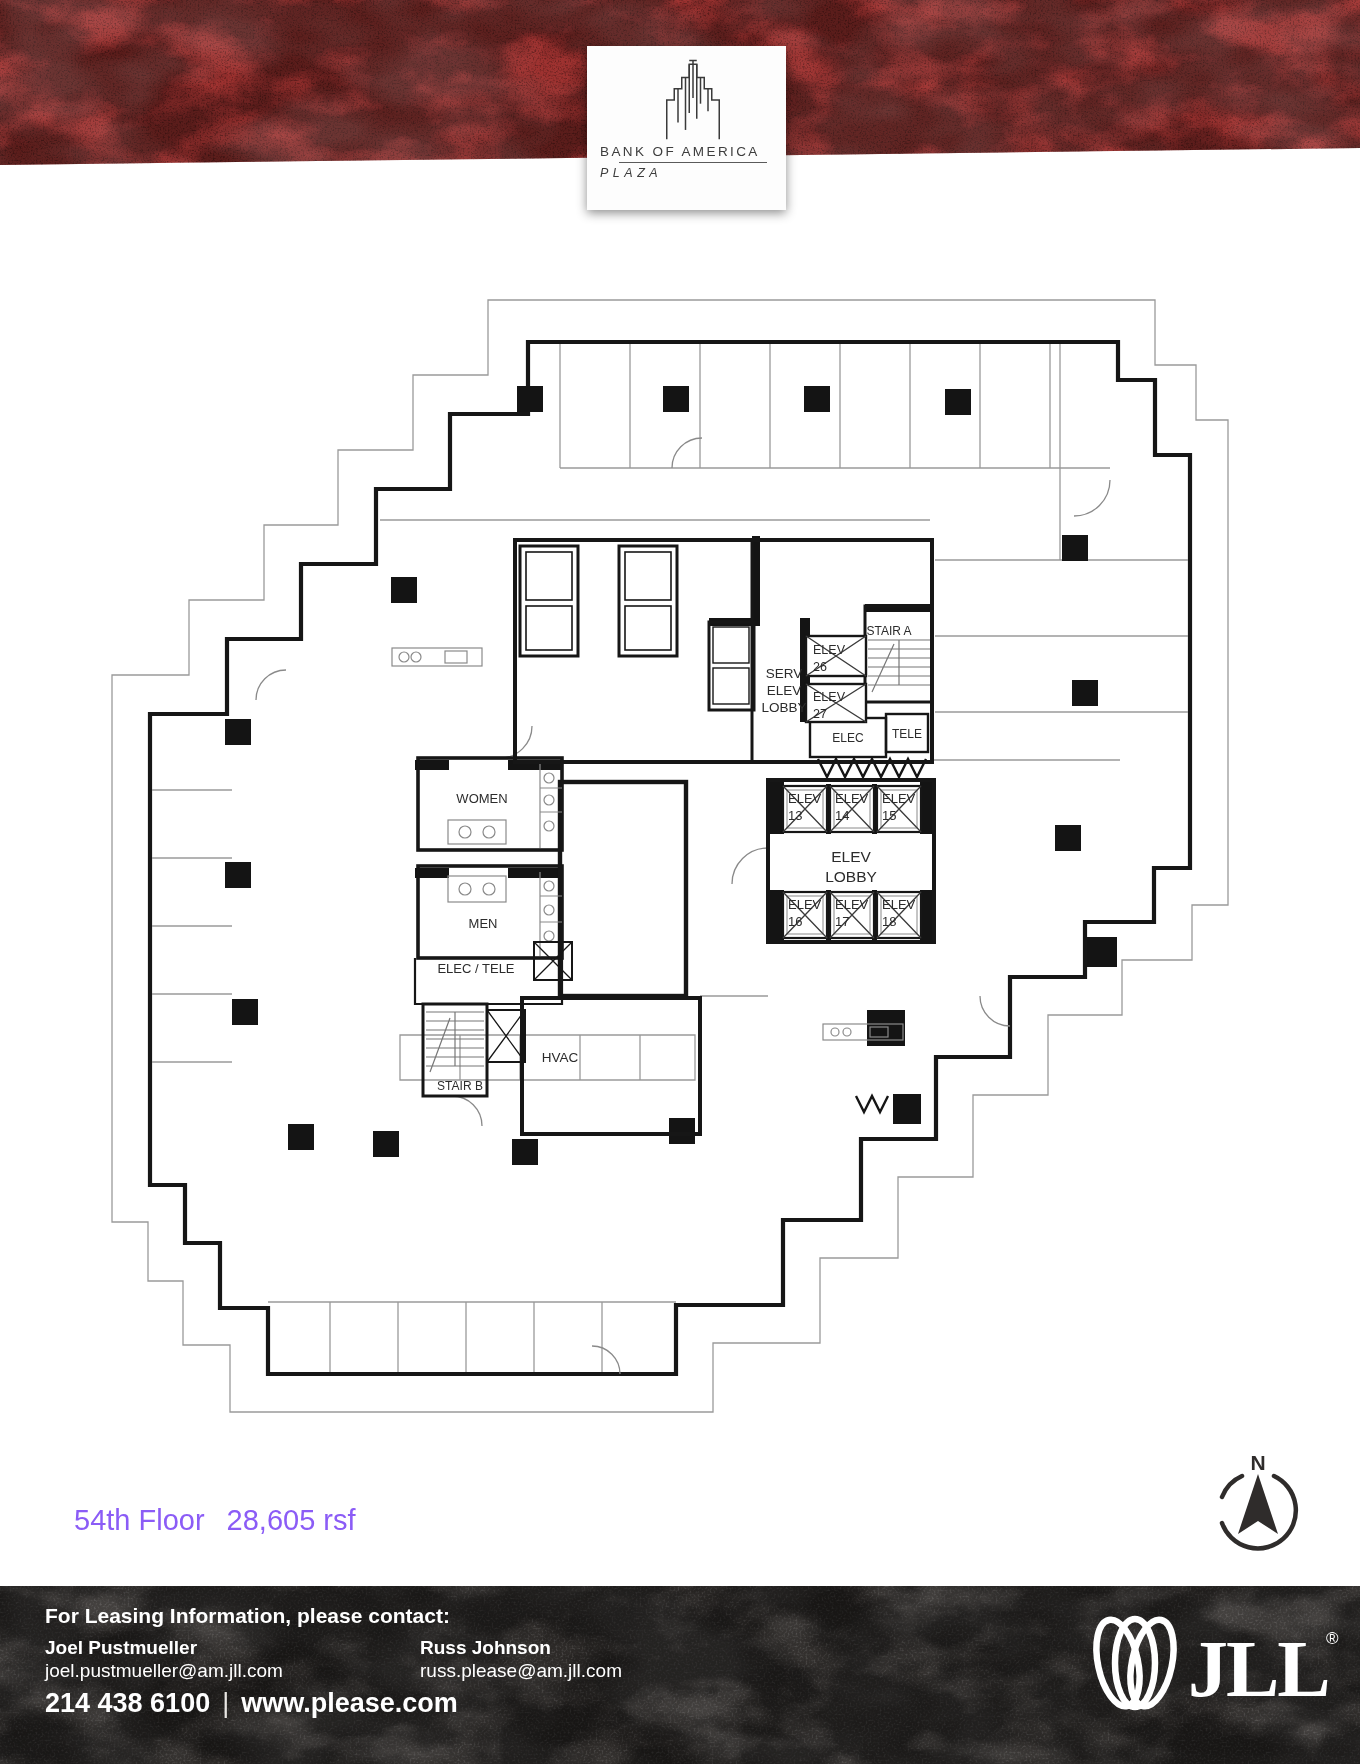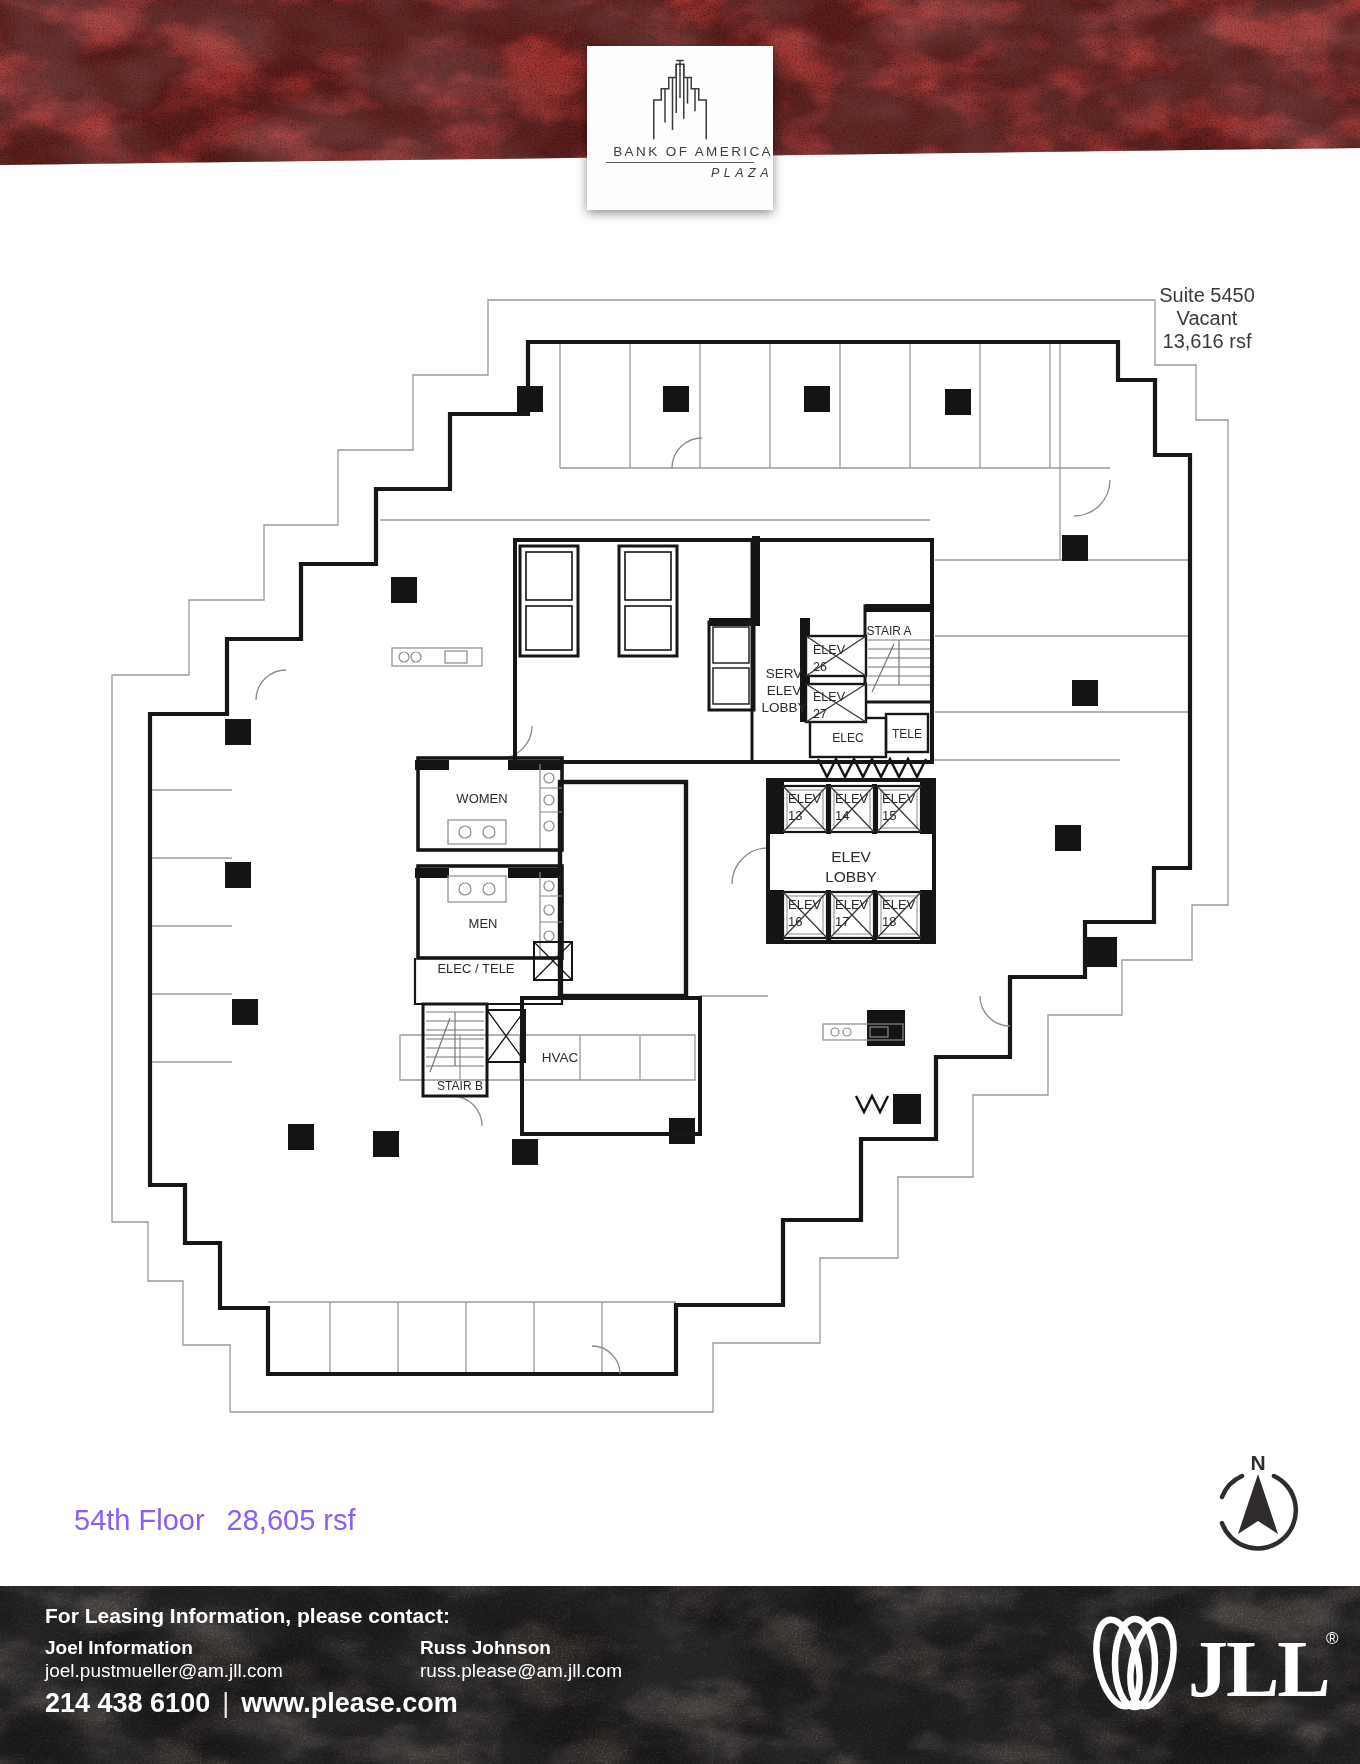--- a/index.html
+++ b/index.html
@@ -2,21 +2,21 @@
 <html><head>
 <meta charset="utf-8">
 <style>
   html,body{margin:0;padding:0;background:#e8e8e8;}
   .page{position:relative;width:1360px;height:1764px;background:#ffffff;overflow:hidden;
         font-family:"Liberation Sans",sans-serif;}
   svg{display:block;}
   
   .banner{position:absolute;top:0;left:0;}
   .logo-card{position:absolute;left:587px;top:46px;width:186px;height:164px;background:#fdfdfd;
-             box-shadow:0 3px 10px rgba(0,0,0,.45);text-align:right;z-index:5;}
+             box-shadow:0 3px 10px rgba(0,0,0,.45);text-align:left;z-index:5;padding-left:13px;}
   .logo-card .tower{margin:10px auto 0 auto;}
   .logo-name{font-size:13.5px;letter-spacing:2.4px;color:#3d3d3d;margin-top:2px;}
   .logo-rule{width:148px;height:1px;background:#5a5a5a;margin:3px auto 3px auto;}
   .logo-sub{font-size:12.5px;letter-spacing:4.5px;color:#3d3d3d;font-style:italic;}
   
   .suite-callout{position:absolute;left:1128px;top:284px;width:158px;text-align:center;
                  font-size:20px;line-height:23px;color:#3a3a3a;z-index:4;}
   
   .plan-wrap{position:absolute;left:0;top:250px;z-index:1;}
   .plan-label{fill:#2c2c2c;font-family:"Liberation Sans",sans-serif;}
@@ -87,25 +87,20 @@
         <path d="M72 22 V50"></path>
         <path d="M48 34 V70"></path>
         <path d="M80 34 V58"></path>
       </g>
     </svg>
     <div class="logo-name">BANK OF AMERICA</div>
     <div class="logo-rule"></div>
     <div class="logo-sub">PLAZA</div>
   </div>
 
-  <div class="suite-callout">
-    <div>Suite 5450</div>
-    <div>Vacant</div>
-    <div>13,616 rsf</div>
-  </div>
 
   <div class="plan-wrap">
   <svg width="1360" height="1310" viewBox="0 250 1360 1310">
 
     <path d="M488 300 H1155 V365 H1196 V420 H1228 V905 H1192 V960 H1122 V1015 H1048 V1095 H973 V1177 H898 V1258 H820 V1343 H713 V1412 H230 V1345 H183 V1281 H148 V1222 H112 V675 H189 V600 H264 V525 H338 V450 H413 V375 H488 Z" fill="none" stroke="#9a9a9a" stroke-width="1.3"></path>
 
     <path d="M528 342 H1118 V380 H1155 V455 H1190 V868 H1154 V922 H1085 V977 H1010 V1057 H936 V1139 H861 V1220 H783 V1305 H676 V1374 H268 V1308 H220 V1243 H185 V1185 H150 V714 H227 V639 H301 V564 H376 V489 H450 V414 H528 Z" fill="none" stroke="#161616" stroke-width="4.2"></path>
 
     <path d="M560 344 V468 M630 344 V468 M700 344 V468 M770 344 V468 M840 344 V468 M910 344 V468 M980 344 V468 M1050 344 V468 M560 468 H1110
          M935 560 H1188 M935 636 H1188 M935 712 H1188 M1060 344 V560
@@ -308,21 +303,21 @@
   <div class="footer">
     <svg class="footer-bg" width="1360" height="178" viewBox="0 0 1360 178">
       <rect x="0" y="0" width="1360" height="178" fill="#2d2a28"></rect>
       <rect x="0" y="0" width="1360" height="178" filter="url(#lightMottle)" opacity="0.10"></rect>
       <rect x="0" y="0" width="1360" height="178" filter="url(#speckLight)" opacity="0.13"></rect>
       <rect x="0" y="0" width="1360" height="178" filter="url(#darkMottle)" opacity="0.45"></rect>
     </svg>
     <div class="footer-content">
       <div class="footer-heading">For Leasing Information, please contact:</div>
       <div class="contact c1">
-        <div class="name">Joel Information</div>
+        <div class="name">Joel Pustmueller</div>
         <div class="email">joel.pustmueller@am.jll.com</div>
       </div>
       <div class="contact c2">
         <div class="name">Russ Johnson</div>
         <div class="email">russ.please@am.jll.com</div>
       </div>
       <div class="footer-phone">
         <span>214 438 6100</span><span class="sep">|</span><span>www.please.com</span>
       </div>
       <svg class="jll-logo" width="260" height="112" viewBox="0 0 260 112">

